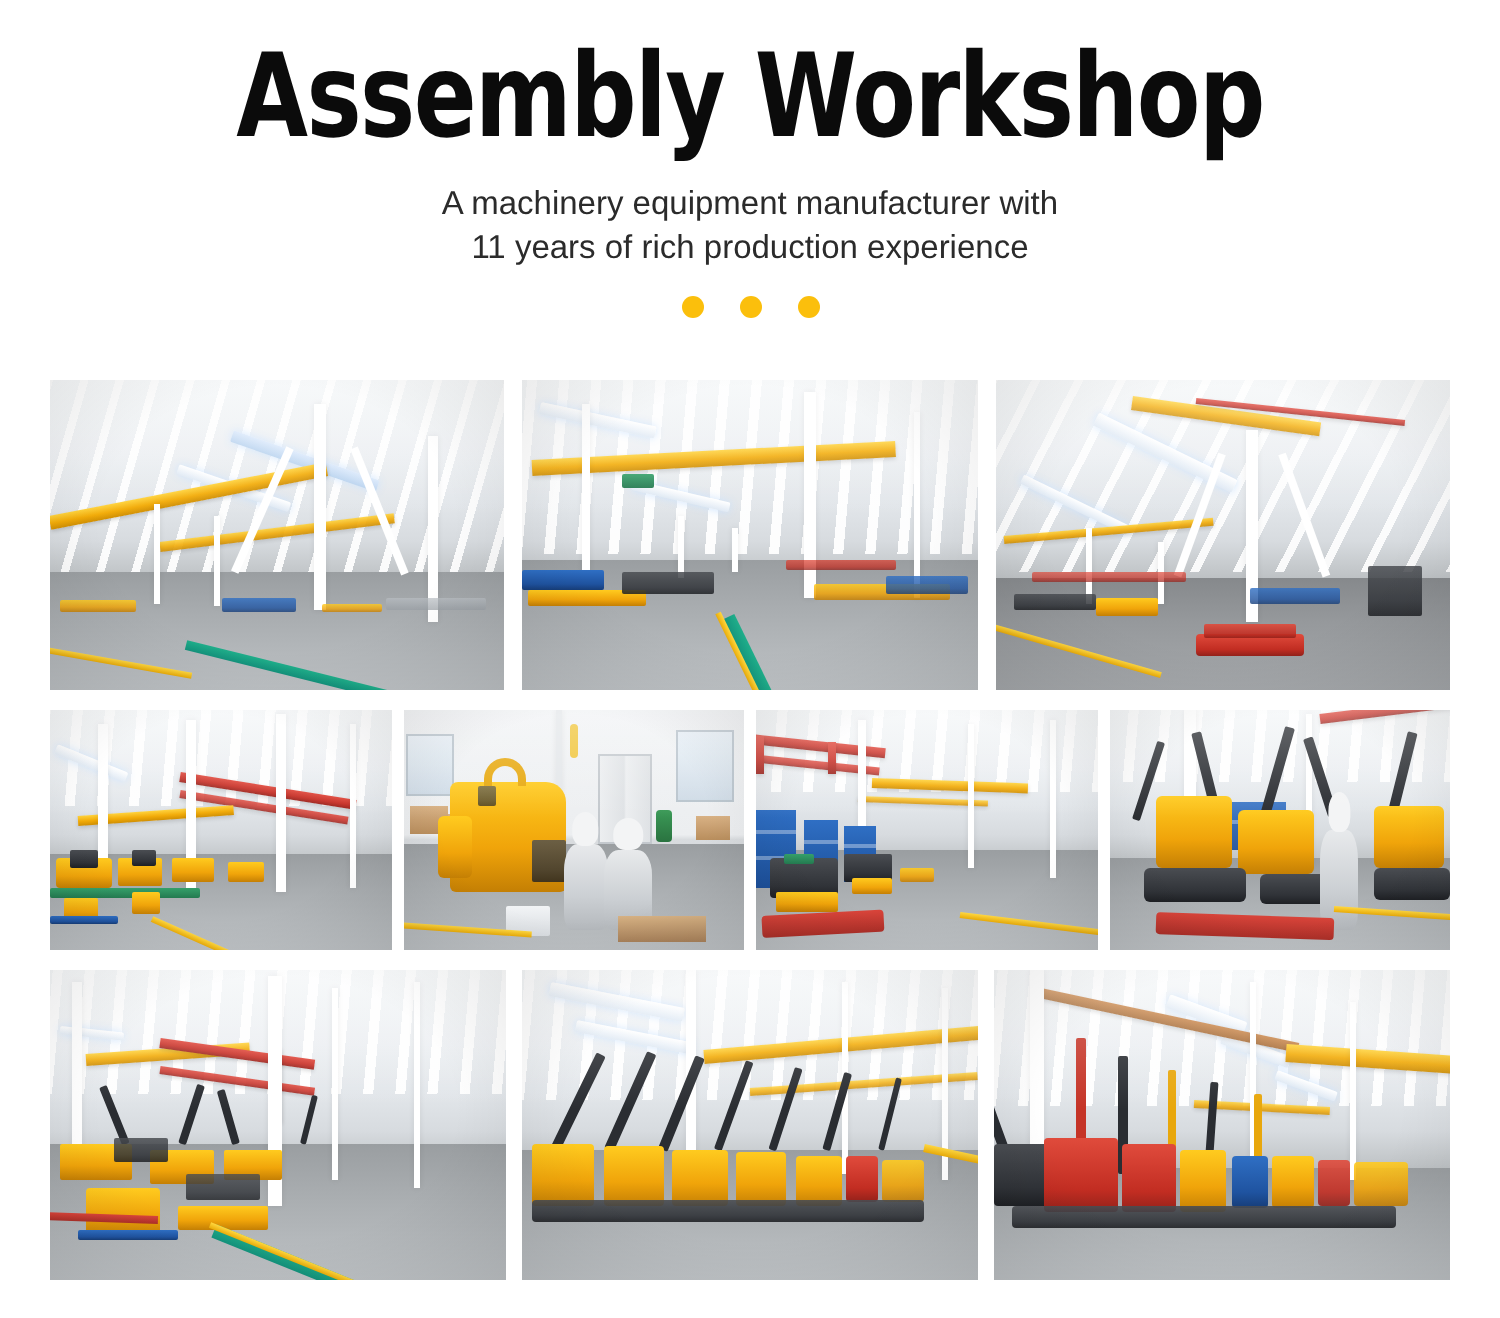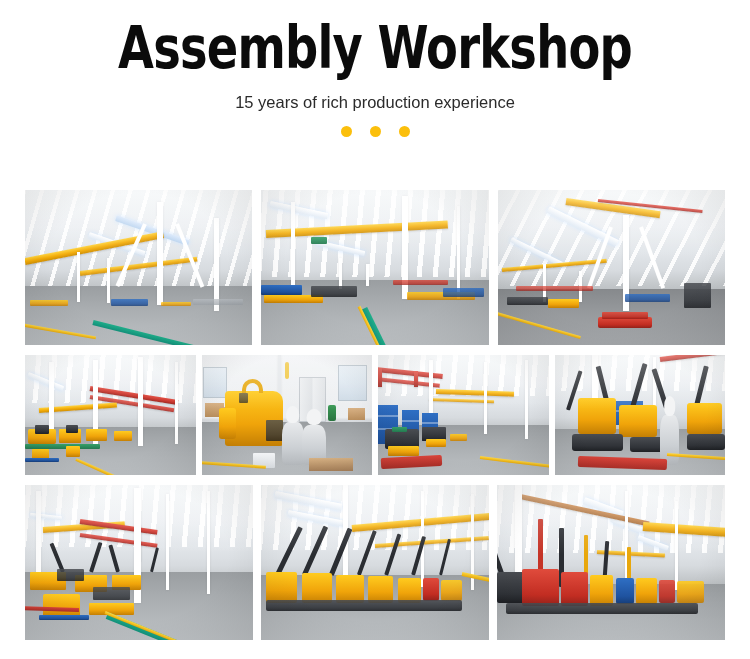--- a/index.html
+++ b/index.html
@@ -216,21 +216,22 @@
   .pallet { position: absolute; background: linear-gradient(to bottom, #d6b183, #a8815a); }
 </style>
 </head>
 <body>
 
 <div class="page">
 
   <div class="header">
     <div class="page-title">Assembly Workshop</div>
     <div class="subtitle">
-      <div>15 years of rich production experience</div>
+      <div>A machinery equipment manufacturer with</div>
+      <div>11 years of rich production experience</div>
     </div>
     <div class="dots">
       <span class="dot"></span>
       <span class="dot"></span>
       <span class="dot"></span>
     </div>
   </div>
 
   <div class="gallery">
 

